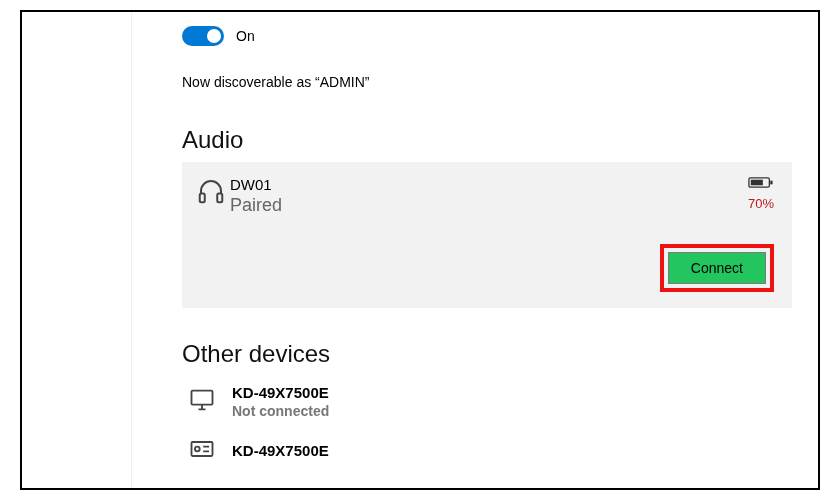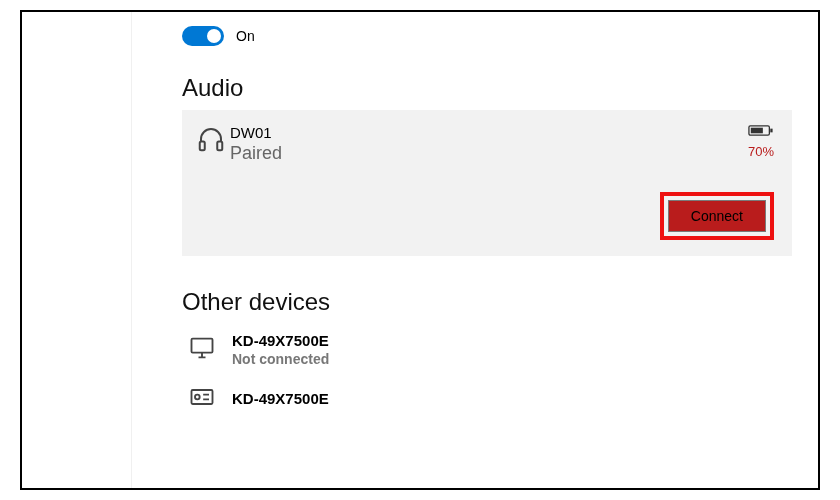--- a/index.html
+++ b/index.html
@@ -53,21 +53,21 @@
   .device-head { display: flex; align-items: flex-start; }
   .dev-icon { width: 34px; flex: none; color: #444; }
   .dev-info { flex: 1; }
   .dev-name { font-size: 15px; color: #000; }
   .dev-status { font-size: 18px; color: #666; margin-top: 2px; }
   .batt-col { text-align: right; }
   .batt-icon { display: inline-block; }
   .batt-pct { font-size: 13px; color: #b91c1c; margin-top: 4px; }
   .actions { display: flex; justify-content: flex-end; gap: 14px; margin-top: 28px; align-items: center; }
   .btn {
-    background: #b91c1c; border: 1.5px solid #7a7a7a;
+    background: #22c55e; border: 1.5px solid #7a7a7a;
     padding: 7px 22px; font-size: 14px; font-family: inherit;
     cursor: pointer;
   }
   .hi-box {
     border: 4px solid #e11; padding: 4px; display: inline-block;
   }
   .other { margin-top: 32px; }
   .list-item { display: flex; align-items: center; gap: 14px; padding: 8px 0 8px 6px; width: 610px; font-weight: bold; }
   .li-icon { width: 30px; flex: none; color: #444; }
   .li-name { font-size: 15px; }
@@ -79,20 +79,21 @@
 <div class="outer">
   <div class="sidebar-gap"></div>
   <div class="content">
 
 
     <div class="toggle-row">
       <div class="toggle"></div>
       <div class="toggle-state">On</div>
     </div>
 
+    <div class="discover">Now discoverable as “ADMIN”</div>
 
     <div class="section-h">Audio</div>
 
     <div class="device-card">
       <div class="device-head">
         <div class="dev-icon">
           <svg viewBox="0 0 24 24" width="30" height="30" fill="none" stroke="currentColor" stroke-width="1.6">
             <path d="M4 14v-2a8 8 0 0 1 16 0v2"></path>
             <rect x="3" y="14" width="4" height="7" rx="1.2"></rect>
             <rect x="17" y="14" width="4" height="7" rx="1.2"></rect>

